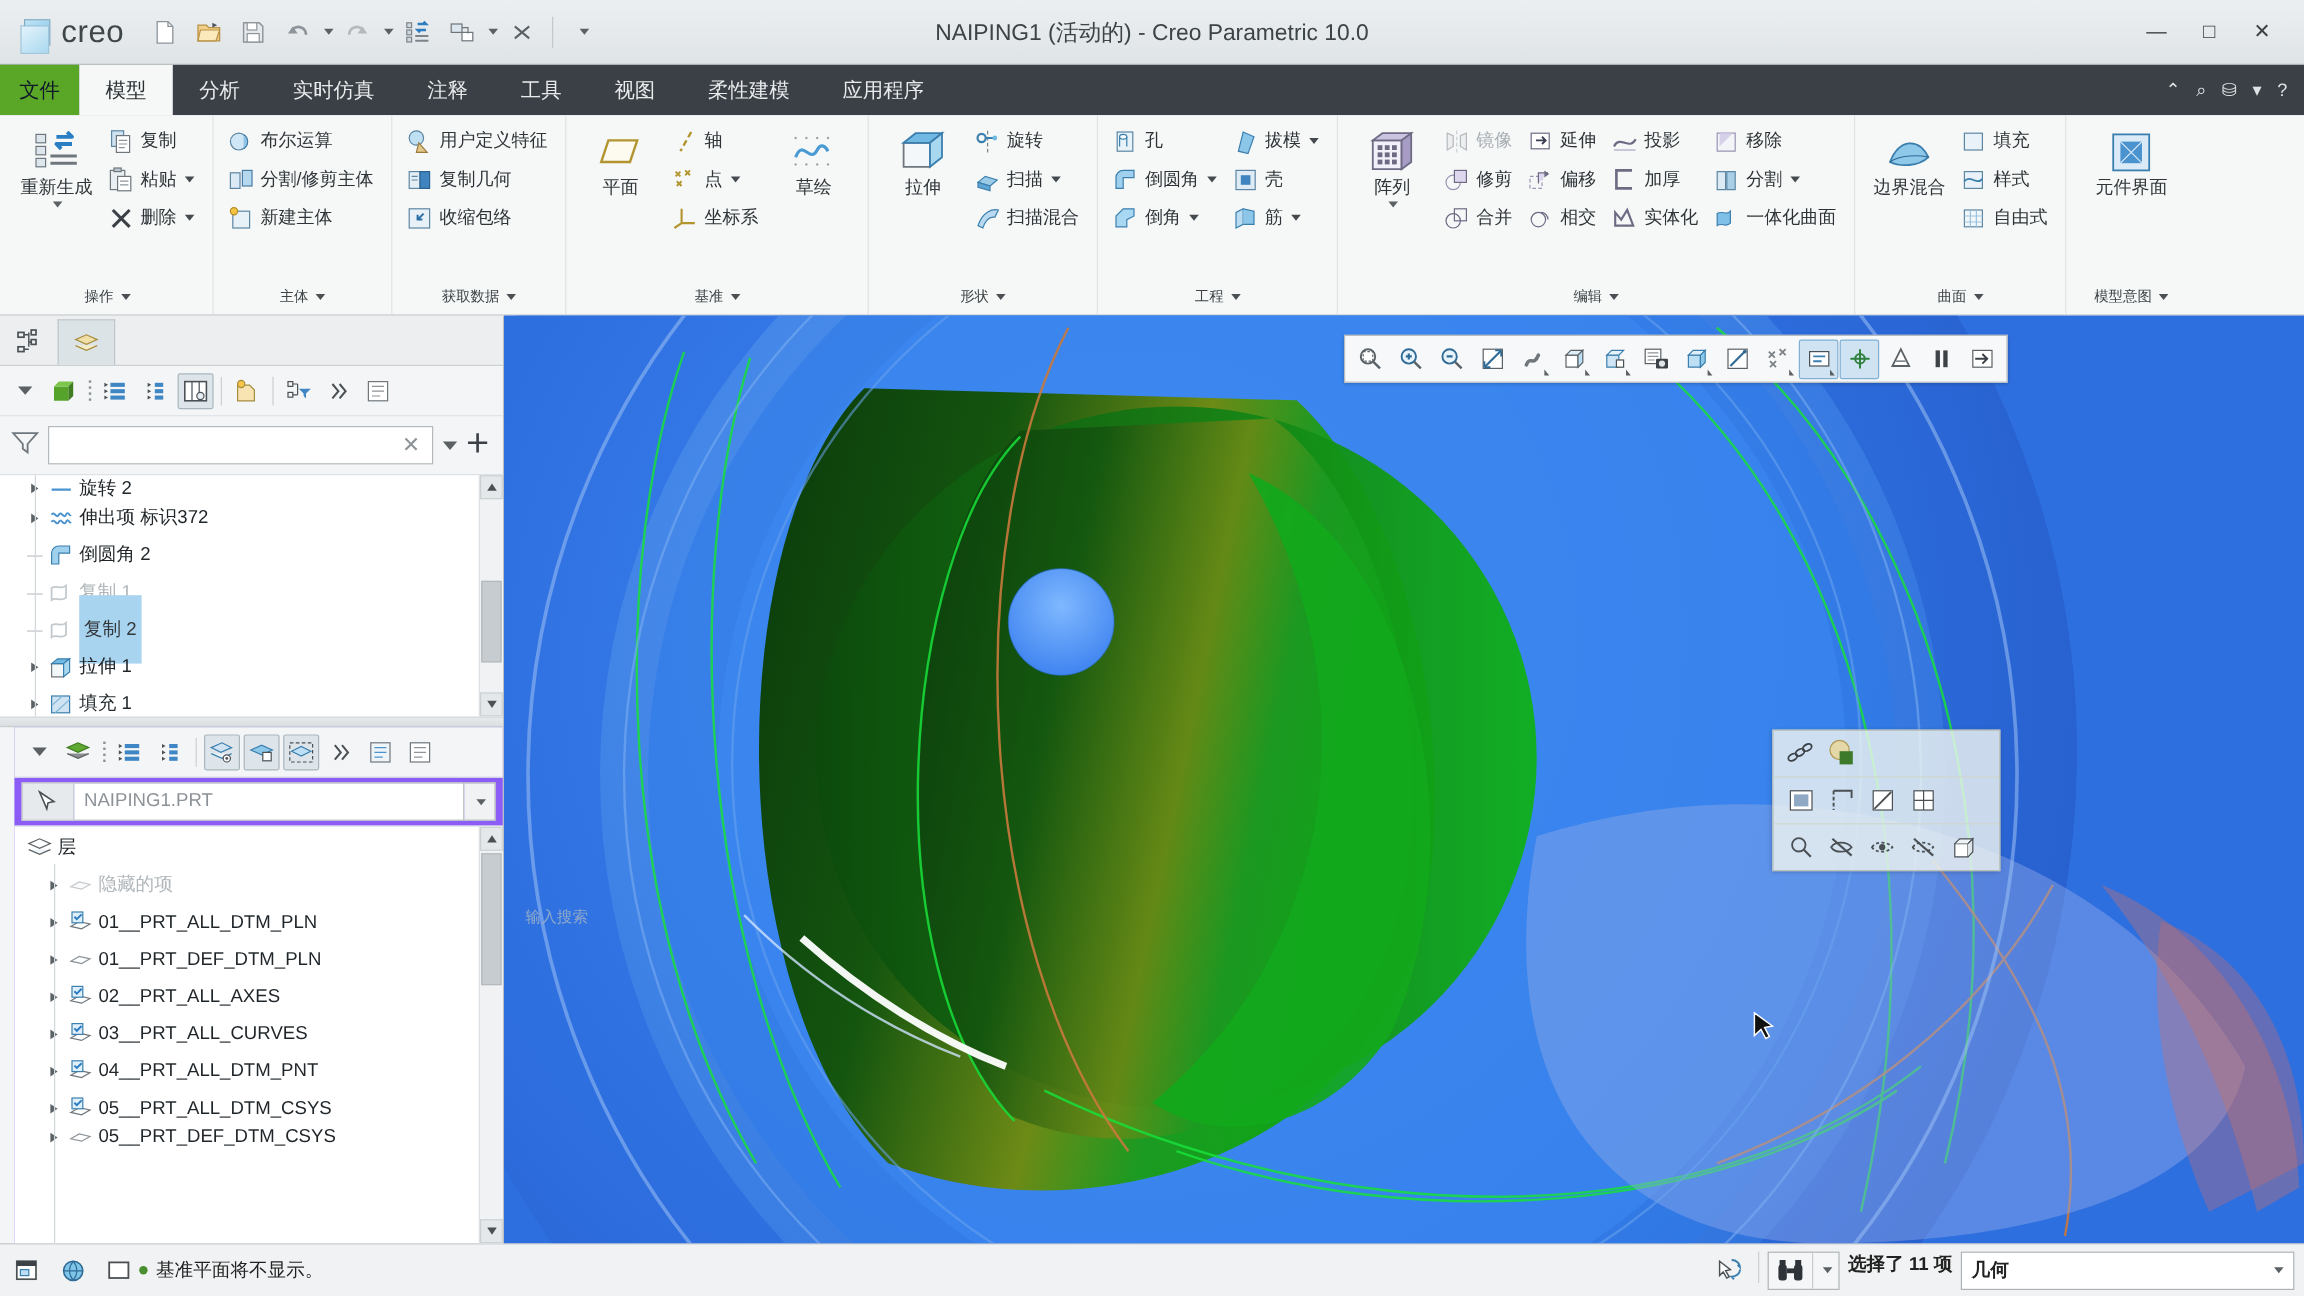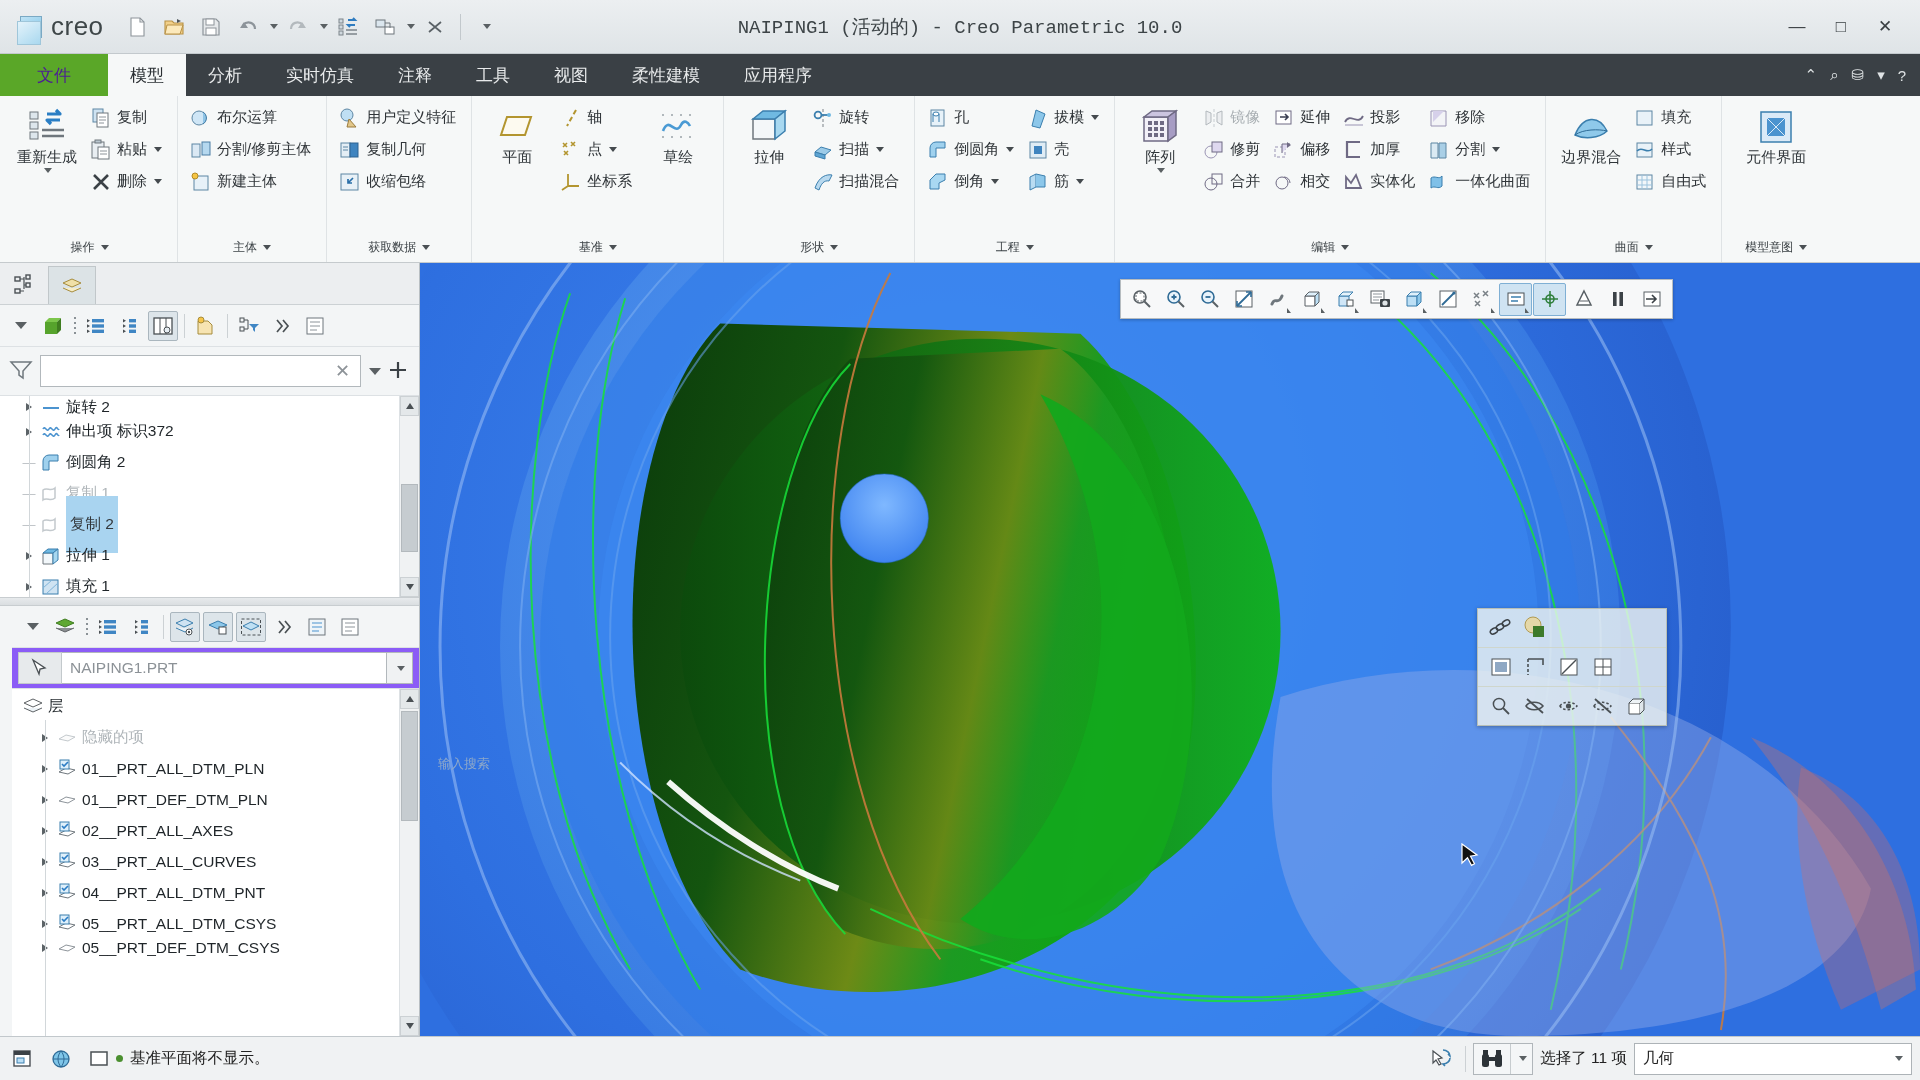--- a/index.html
+++ b/index.html
@@ -26,33 +26,32 @@
   }
   .creo-cube::after{content:"";position:absolute;left:-4px;top:4px;width:22px;height:22px;border:1px solid #9fc6da;background:linear-gradient(145deg,#e4f3fb,#a9d8ef);}
   .creo-word { font-size:26px; letter-spacing:.5px; color:#3e4648; font-weight:400; }
   .qat { display:flex; align-items:center; gap:3px; }
   .qbtn { width:34px;height:34px;display:flex;align-items:center;justify-content:center;border:1px solid transparent;border-radius:2px;cursor:default;}
   .qsep{width:1px;height:26px;background:#c2c8cc;margin:0 5px;}
   .caret{width:0;height:0;border-left:4px solid transparent;border-right:4px solid transparent;border-top:5px solid #5a6063;margin-left:2px;}
   .win-title{
     position:absolute;left:0;right:0;text-align:center;font-size:19px;color:#3d4447;
     pointer-events:none;
-    font-family:Liberation Mono, monospace;
   }
   .winbtns{margin-left:auto;display:flex;align-items:center;gap:2px;padding-right:8px;}
   .winbtn{width:42px;height:34px;display:flex;align-items:center;justify-content:center;font-size:17px;color:#3b4144;}
 
   
   .ribbon-tabs{
     height:42px;background:#3a4045;display:flex;align-items:stretch;flex:0 0 42px;position:relative;
   }
   .rtab{
     display:flex;align-items:center;justify-content:center;padding:0 22px;font-size:17px;color:#e8eaeb;cursor:default;
   }
-  .rtab.file{background:#5aa728;color:#4c1d95;font-weight:400;padding:0 37px;}
+  .rtab.file{background:#5aa728;color:#0f172a;font-weight:400;padding:0 16px;}
   .rtab.active{background:#f6f8f8;color:#2a2f33;}
   .ribbon-right{margin-left:auto;display:flex;align-items:center;gap:13px;padding-right:14px;color:#dfe3e5;font-size:15px;}
 
   
   .ribbon{
     flex:0 0 167px;height:167px;background:#f6f8f8;border-bottom:1px solid #c5cacd;
     display:flex;align-items:stretch;padding-left:2px;position:relative;overflow:hidden;
   }
   .rgroup{display:flex;flex-direction:column;position:relative;padding:0 4px;}
   .rgroup + .rgroup{border-left:1px solid #dfe3e5;}
@@ -150,21 +149,21 @@
 
   
   .statusbar{
     flex:0 0 44px;height:44px;background:#f0f2f3;border-top:1px solid #c2c8cc;
     display:flex;align-items:center;padding:0 8px;gap:0;
   }
   .sb-icons{display:flex;align-items:center;gap:6px;}
   .sb-btn{width:32px;height:32px;display:flex;align-items:center;justify-content:center;border:1px solid transparent;border-radius:2px;}
   .sb-msg{display:flex;align-items:center;gap:7px;font-size:15.5px;color:#222;}
   .bullet{width:7px;height:7px;border-radius:50%;background:#4a8f2f;display:inline-block;}
-  .sb-right{margin-left:auto;display:flex;align-items:center;gap:7px;}
+  .sb-right{margin-left:auto;display:flex;align-items:flex-start;gap:7px;font-weight:bold;}
   .sb-sep{width:1px;height:26px;background:#ccd1d4;}
   .sb-count{font-size:15.5px;color:#222;white-space:nowrap;}
   .combo{
     width:278px;height:32px;background:#fff;border:1px solid #adb3b7;display:flex;align-items:center;padding:0 8px;font-size:15.5px;color:#222;
   }
   .combo .carr{margin-left:auto;}
   .findgrp{display:flex;align-items:center;border:1px solid #b0b6ba;background:#f4f6f7;}
   .findgrp .f1{width:36px;height:30px;display:flex;align-items:center;justify-content:center;}
   .findgrp .f2{width:22px;height:30px;display:flex;align-items:center;justify-content:center;border-left:1px solid #c7cccf;}
 </style>

